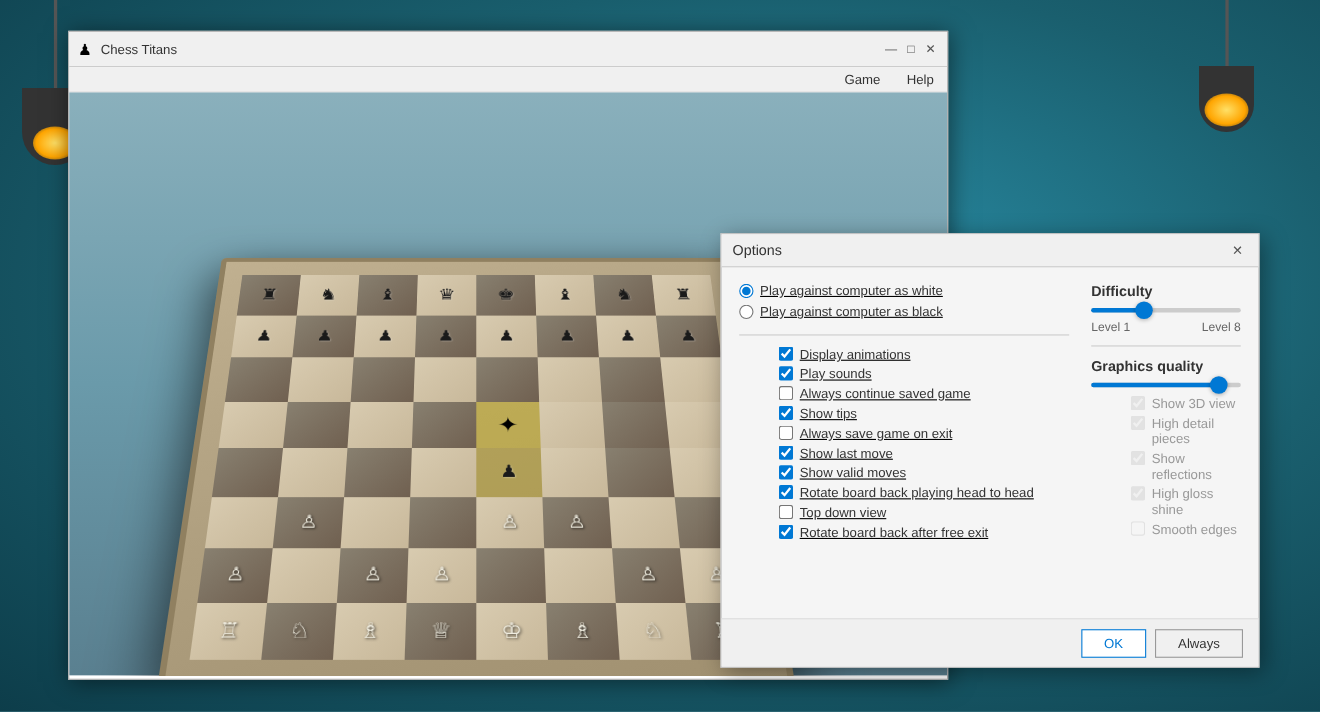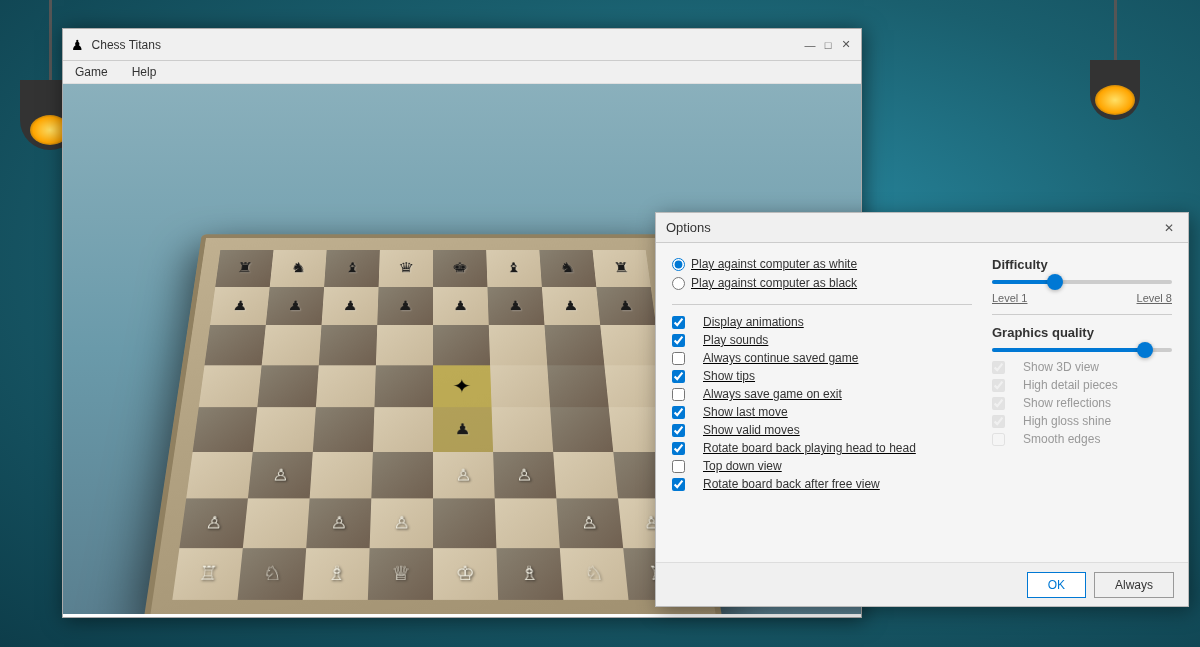--- a/index.html
+++ b/index.html
@@ -98,20 +98,21 @@
       cursor: pointer;
       background: none;
       border: none;
     }
     .window-menubar {
       display: flex;
       background: #f0f0f0;
       border-bottom: 1px solid #e0e0e0;
       padding: 2px 6px;
       gap: 12px;
+      justify-content: flex-end;
     }
     .menu-item {
       font-size: 12px;
       color: #333;
       padding: 2px 6px;
       cursor: pointer;
     }
 
     
     .chess-area {
@@ -143,21 +144,21 @@
     
     .chess-bg {
       position: absolute;
       inset: 0;
       background: linear-gradient(180deg, #8ab0bc 0%, #6a9aaa 50%, #5a8090 100%);
     }
     .dialog {
       position: absolute;
       top: 212px;
       left: 655px;
-      width: 534px;
+      width: 490px;
       height: 395px;
       background: #f5f5f5;
       border: 1px solid #bbb;
       box-shadow: 4px 4px 20px rgba(0,0,0,0.4);
     }
     .dialog-titlebar {
       display: flex;
       align-items: center;
       background: #f0f0f0;
       border-bottom: 1px solid #ccc;
@@ -213,26 +214,27 @@
     .radio-input {
       width: 13px;
       height: 13px;
       accent-color: #0078d4;
       cursor: pointer;
     }
 
     
     .checkbox-item {
       display: flex;
-      align-items: center;
-      gap: 18px;
+      align-items: flex-start;
+      gap: 6px;
       margin-bottom: 4px;
       font-size: 12px;
       color: #333;
       cursor: pointer;
+      margin-left: 36px;
     }
     .checkbox-input {
       width: 13px;
       height: 13px;
       accent-color: #0078d4;
       cursor: pointer;
     }
     .checkbox-disabled {
       color: #999;
     }
@@ -274,21 +276,20 @@
       background: #0078d4;
       border-radius: 50%;
       cursor: pointer;
       box-shadow: 0 1px 4px rgba(0,0,0,0.3);
     }
     .slider-labels {
       display: flex;
       justify-content: space-between;
       font-size: 11px;
       color: #666;
-      text-decoration: underline;
     }
 
     
     .dialog-footer {
       position: absolute;
       bottom: 0;
       left: 0;
       right: 0;
       height: 44px;
       background: #f0f0f0;
@@ -565,21 +566,21 @@
         <label class="checkbox-item">
           <input type="checkbox" class="checkbox-input" checked="" style="">
           <span>Rotate board back playing head to head</span>
         </label>
         <label class="checkbox-item">
           <input type="checkbox" class="checkbox-input" style="">
           <span>Top down view</span>
         </label>
         <label class="checkbox-item">
           <input type="checkbox" class="checkbox-input" checked="" style="">
-          <span>Rotate board back after free view</span>
+          <span>Rotate board back after free exit</span>
         </label>
       </div>
     </div>
 
     <div class="dialog-right">
 
       <span class="section-label">Difficulty</span>
       <div class="slider-container">
         <div class="slider-track">
           <div class="slider-fill" style="width:35%;"></div>

